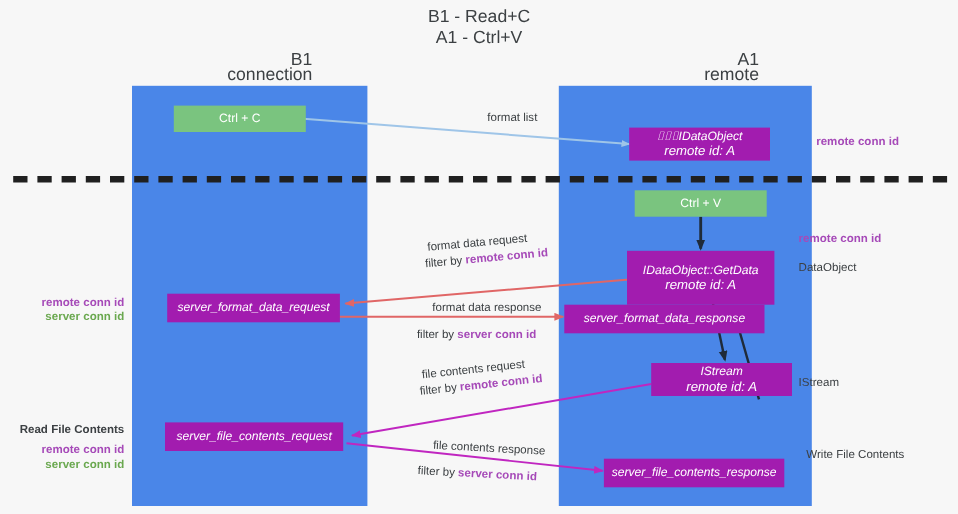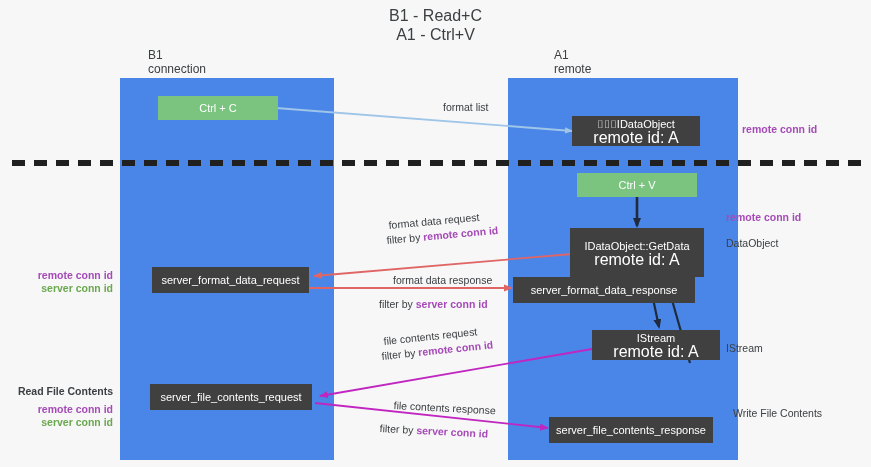--- a/index.html
+++ b/index.html
@@ -16,42 +16,42 @@
 
   
   .title{
     left:0;top:6px;width:871px;text-align:center;
     font-size:16px;line-height:19px;color:#3c4043;
   }
   .title div{white-space:pre;}
 
   
   .colhead{
-    text-align:left;font-size:12px;line-height:14px;color:#3c4043;
+    text-align:right;font-size:16px;line-height:14px;color:#3c4043;
   }
   .colhead .l2{}
 
   
   .lane{background:#4a86e8;}
 
   
   .node{
     position:absolute;
     box-sizing:border-box;
     display:flex;flex-direction:column;
     align-items:center;justify-content:center;
     color:#ffffff;
     font-size:11px;line-height:13px;
     text-align:center;
     padding:2px 4px;
   }
   .node.green{background:#7ac47f;}
   .node.orange{background:#fbb councils;}
-  .node.orange{background:#404040;}
-  .node .l2{font-size:16px;}
+  .node.orange{background:#a21caf;font-style:italic;}
+  .node .l2{font-size:12px;}
 
   
   .elabel{
     position:absolute;
     font-size:10.5px;line-height:13px;
     color:#3c4043;
     white-space:nowrap;
   }
   .elabel .rc{color:#a64ab8;font-weight:bold;}
   .elabel .sc{color:#a64ab8;font-weight:bold;}

